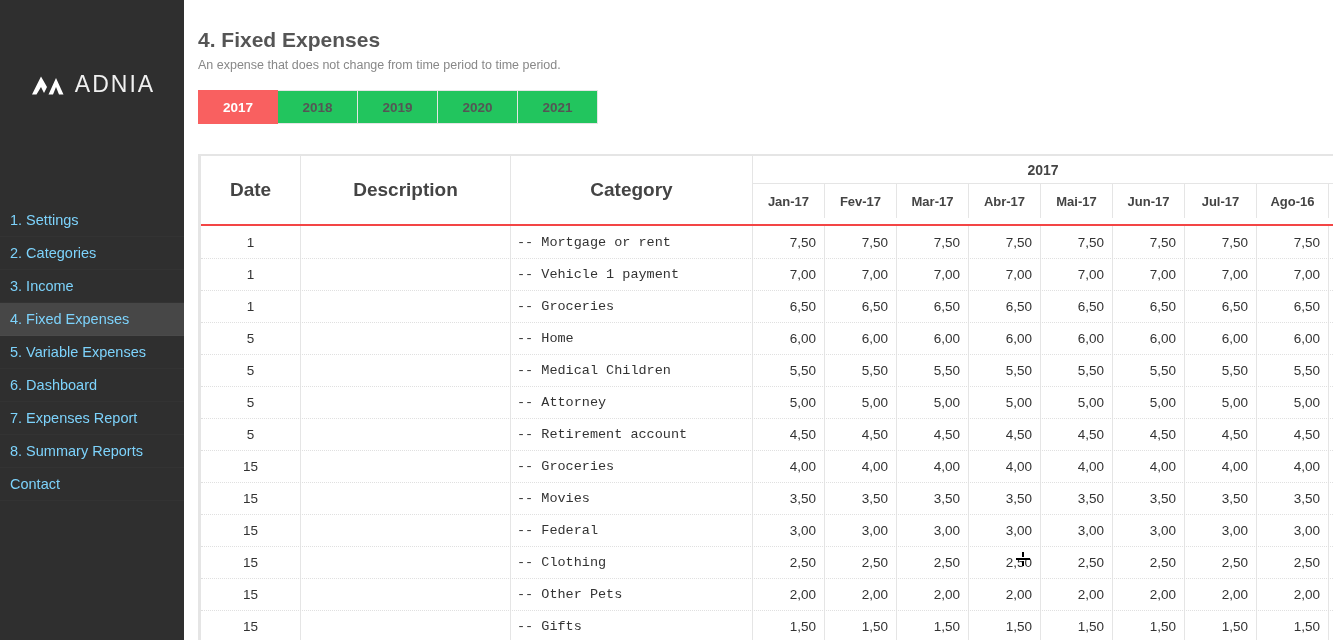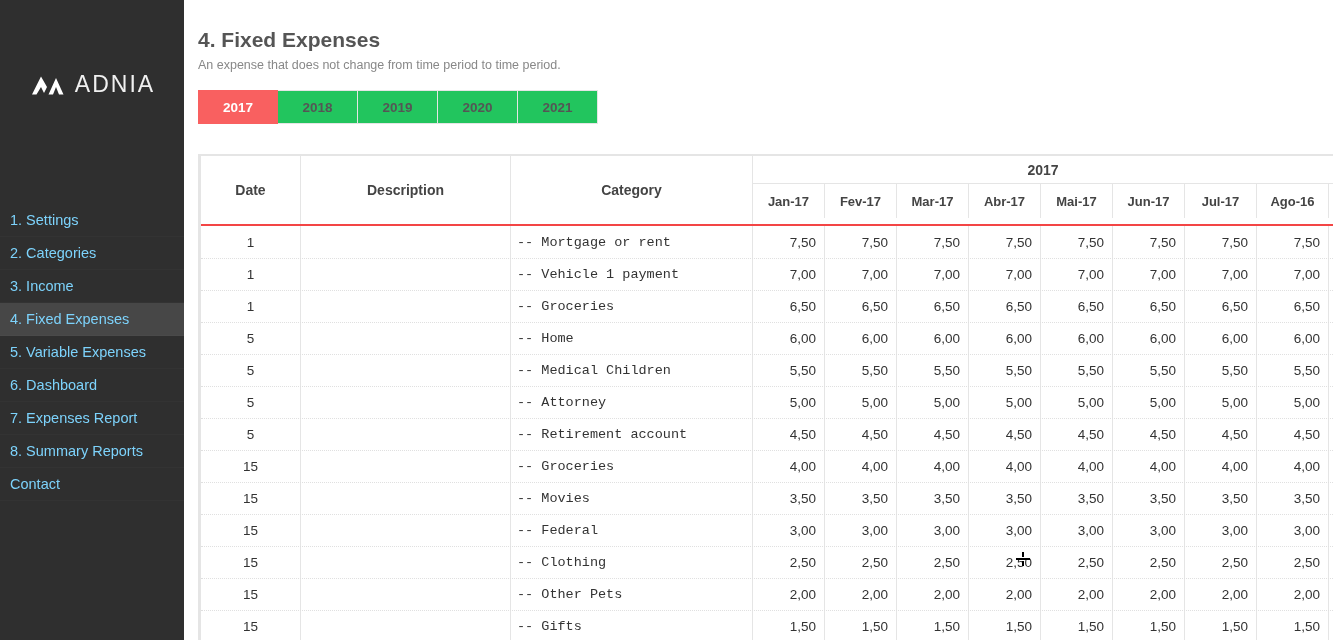--- a/index.html
+++ b/index.html
@@ -20,21 +20,21 @@
   .year-tab { width: 80px; height: 34px; display: flex; align-items: center; justify-content: center; font-size: 13.5px; font-weight: 600; color: #555; border: 1px solid #e5e5e5; border-left: none; cursor: pointer; background: #22c55e; }
   .year-tab:first-child { border-left: 1px solid #e5e5e5; }
   .year-tab.active { background: #f96060; color: #fff; border-color: #f96060; }
   .grid { border-top: 2px solid #e5e5e5; border-left: 3px solid #e5e5e5; }
   .grid-head { display: flex; font-weight: 700; color: #444; }
   .col-date { width: 100px; }
   .col-desc { width: 210px; }
   .col-cat  { width: 242px; }
   .col-m    { width: 72px; }
   .gcell { border-right: 1px solid #e5e5e5; display: flex; align-items: center; }
-  .head-tall { height: 68px; justify-content: center; font-size: 14px; }
+  .head-tall { height: 68px; justify-content: center; font-size: 19px; }
   .months-wrap { flex: 1; display: flex; flex-direction: column; }
   .year-band { height: 28px; display: flex; align-items: center; justify-content: center; border-bottom: 1px solid #e5e5e5; font-size: 14px; font-weight: 700; color: #444; }
   .months-row { display: flex; height: 34px; }
   .mh { justify-content: center; font-size: 13px; font-weight: 700; color: #444; }
   .red-line { height: 2px; background: #f34545; }
   .data-row { display: flex; height: 32px; font-size: 13.5px; color: #333; border-top: 1px dotted #e0e0e0; }
   .data-row:first-child { border-top: none; }
   .dc-date { justify-content: center; }
   .dc-cat { padding-left: 6px; font-family: Liberation Mono, monospace; }
   .dc-val { justify-content: flex-end; padding-right: 8px; }

